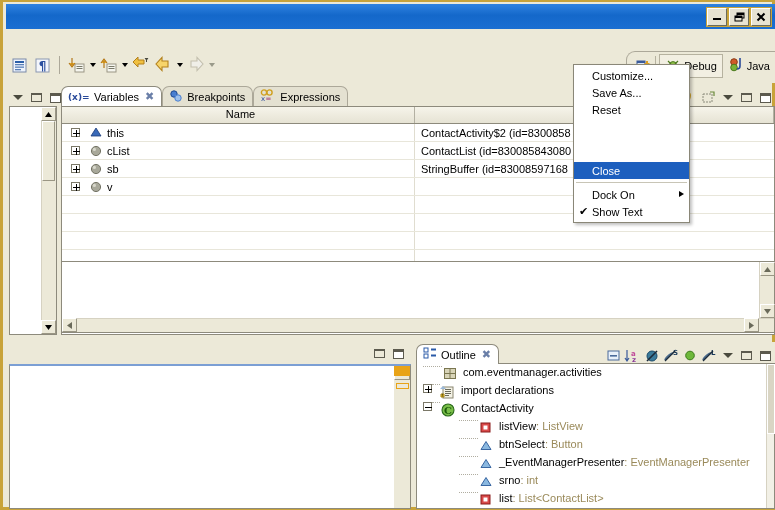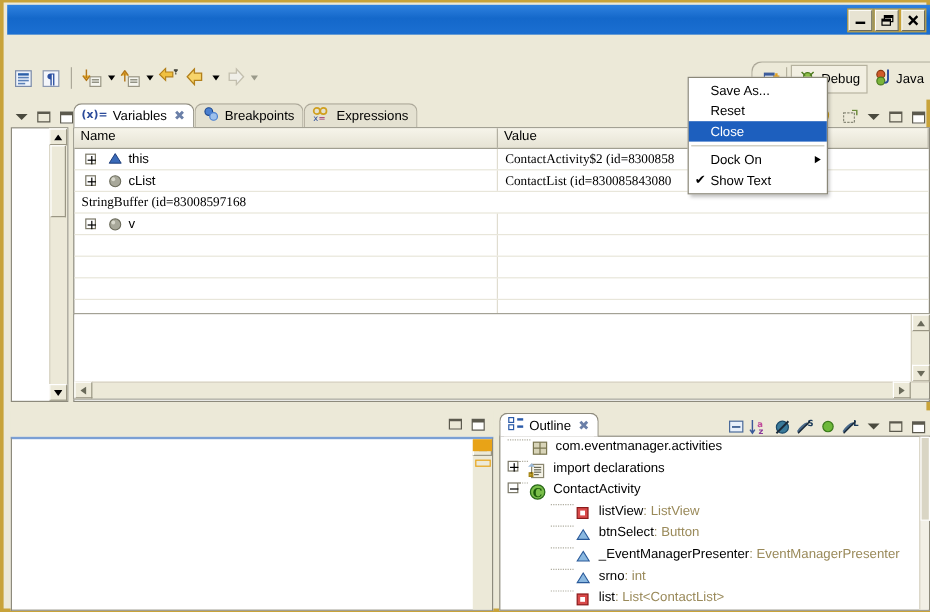--- a/index.html
+++ b/index.html
@@ -94,31 +94,31 @@
 
   .minbox { width:11px;height:9px;border:1px solid #5c5a4e;border-top-width:2px;background:transparent; }
   .maxbox { width:11px;height:10px;border:1px solid #5c5a4e;border-top-width:3px;background:#fff; }
   .dtri { width:0;height:0;border-left:5px solid transparent;border-right:5px solid transparent;border-top:5px solid #4a4a3e; }
 
   
   #varsView {
     position:absolute; left:58px; top:104px; width:714px; height:229px;
     background:#fff; border:1px solid #8d8a7c;
   }
-  .vhead { display:flex; height:17px; background:#eceadb; border-bottom:1px solid #8d8a7c; }
+  .vhead { display:flex; height:17px; background:#eceadb; border-bottom:1px solid #8d8a7c;text-align:center; }
   .vhead > div {
     font-size:11px; padding:1px 0 0 5px; color:#000;
     border-right:1px solid #b3b0a2;
     background:linear-gradient(to bottom,#f6f4ea,#e6e3d4);
   }
   .vh-name { width:353px; }
   .vh-value { flex:1; }
   .vrow { display:flex; height:18px; border-bottom:1px solid #e8e6da; align-items:center; }
   .vc-name { width:353px; display:flex; align-items:center; border-right:1px solid #e0ddd0; height:100%; }
-  .vc-value { flex:1; padding-left:6px; font-size:11px; white-space:nowrap; overflow:hidden;font-family:Liberation Serif, serif; }
+  .vc-value { flex:1; padding-left:6px; font-size:11px; white-space:nowrap; overflow:hidden; }
   .plusbox {
     width:9px;height:9px;border:1px solid #7b7868;background:#fff;
     margin-left:9px;position:relative; flex:0 0 auto;
   }
   .plusbox::before { content:"";position:absolute;left:1px;top:4px;width:7px;height:1px;background:#000; }
   .plusbox::after { content:"";position:absolute;left:4px;top:1px;width:1px;height:7px;background:#000; }
   .vicon { width:14px;height:14px;margin:0 4px 0 9px;display:flex;align-items:center;justify-content:center;flex:0 0 auto; }
   .vname { font-size:11px; }
   .vempty { height:18px; border-bottom:1px solid #e8e6da; display:flex; }
   .vempty .l { width:353px; border-right:1px solid #e0ddd0; }
@@ -179,21 +179,21 @@
   .o-vsb .t { position:absolute;left:0;top:0;width:8px;height:70px;background:#d9d5c4;border:1px solid #fff; }
 
   
   #ctxMenu {
     position:absolute; left:570px; top:62px; width:117px;
     background:#fff; border:1px solid #8a8778;
     box-shadow:2px 2px 3px rgba(0,0,0,.25);
     z-index:90; padding:2px 0;
   }
   .mi { height:17px; display:flex; align-items:center; font-size:11px; padding-left:18px; position:relative; white-space:nowrap; }
-  .mi.sel { background:#1d5fbe; color:#fff; }
+  .mi.sel { background:#1d5fbe; color:#fff;margin-top:44px; }
   .mi .sub { position:absolute; right:5px; top:5px; width:0;height:0;
     border-top:3.5px solid transparent;border-bottom:3.5px solid transparent;border-left:5px solid #000; }
   .mi .chk { position:absolute; left:5px; top:3px; font-size:11px; line-height:1; }
   .msep { height:1px; background:#c8c5b6; margin:3px 2px; }
 </style>
 </head>
 <body>
 
 <div id="root">
 <div class="win-frame">
@@ -439,20 +439,30 @@
                 <svg width="12" height="12" viewBox="0 0 12 12">
                   <circle cx="6" cy="6" r="4.6" fill="#a8a89a" stroke="#6a6a5a" stroke-width="0.9"></circle>
                   <circle cx="4.4" cy="4.4" r="1.6" fill="#d8d8cc"></circle>
                 </svg>
               </span>
               <span class="vname">cList</span>
             </div>
             <div class="vc-value">ContactList  (id=830085843080</div>
           </div>
           <div class="vrow">
+            <div class="vc-name">
+              <div class="plusbox"></div>
+              <span class="vicon">
+                <svg width="12" height="12" viewBox="0 0 12 12">
+                  <circle cx="6" cy="6" r="4.6" fill="#a8a89a" stroke="#6a6a5a" stroke-width="0.9"></circle>
+                  <circle cx="4.4" cy="4.4" r="1.6" fill="#d8d8cc"></circle>
+                </svg>
+              </span>
+              <span class="vname">sb</span>
+            </div>
             <div class="vc-value">StringBuffer  (id=83008597168</div>
           </div>
           <div class="vrow">
             <div class="vc-name">
               <div class="plusbox"></div>
               <span class="vicon">
                 <svg width="12" height="12" viewBox="0 0 12 12">
                   <circle cx="6" cy="6" r="4.6" fill="#a8a89a" stroke="#6a6a5a" stroke-width="0.9"></circle>
                   <circle cx="4.4" cy="4.4" r="1.6" fill="#d8d8cc"></circle>
                 </svg>
@@ -703,20 +713,23 @@
             </div>
           </div>
       <div class="o-vsb">
             <div class="t"></div>
           </div>
     </div>
   </div>
 
   <div id="ctxMenu">
         <div class="mi">
+          <span>Customize...</span>
+        </div>
+        <div class="mi">
           <span>Save As...</span>
         </div>
         <div class="mi">
           <span>Reset</span>
         </div>
         <div class="mi sel">
           <span>Close</span>
         </div>
         <div class="msep"></div>
         <div class="mi">

